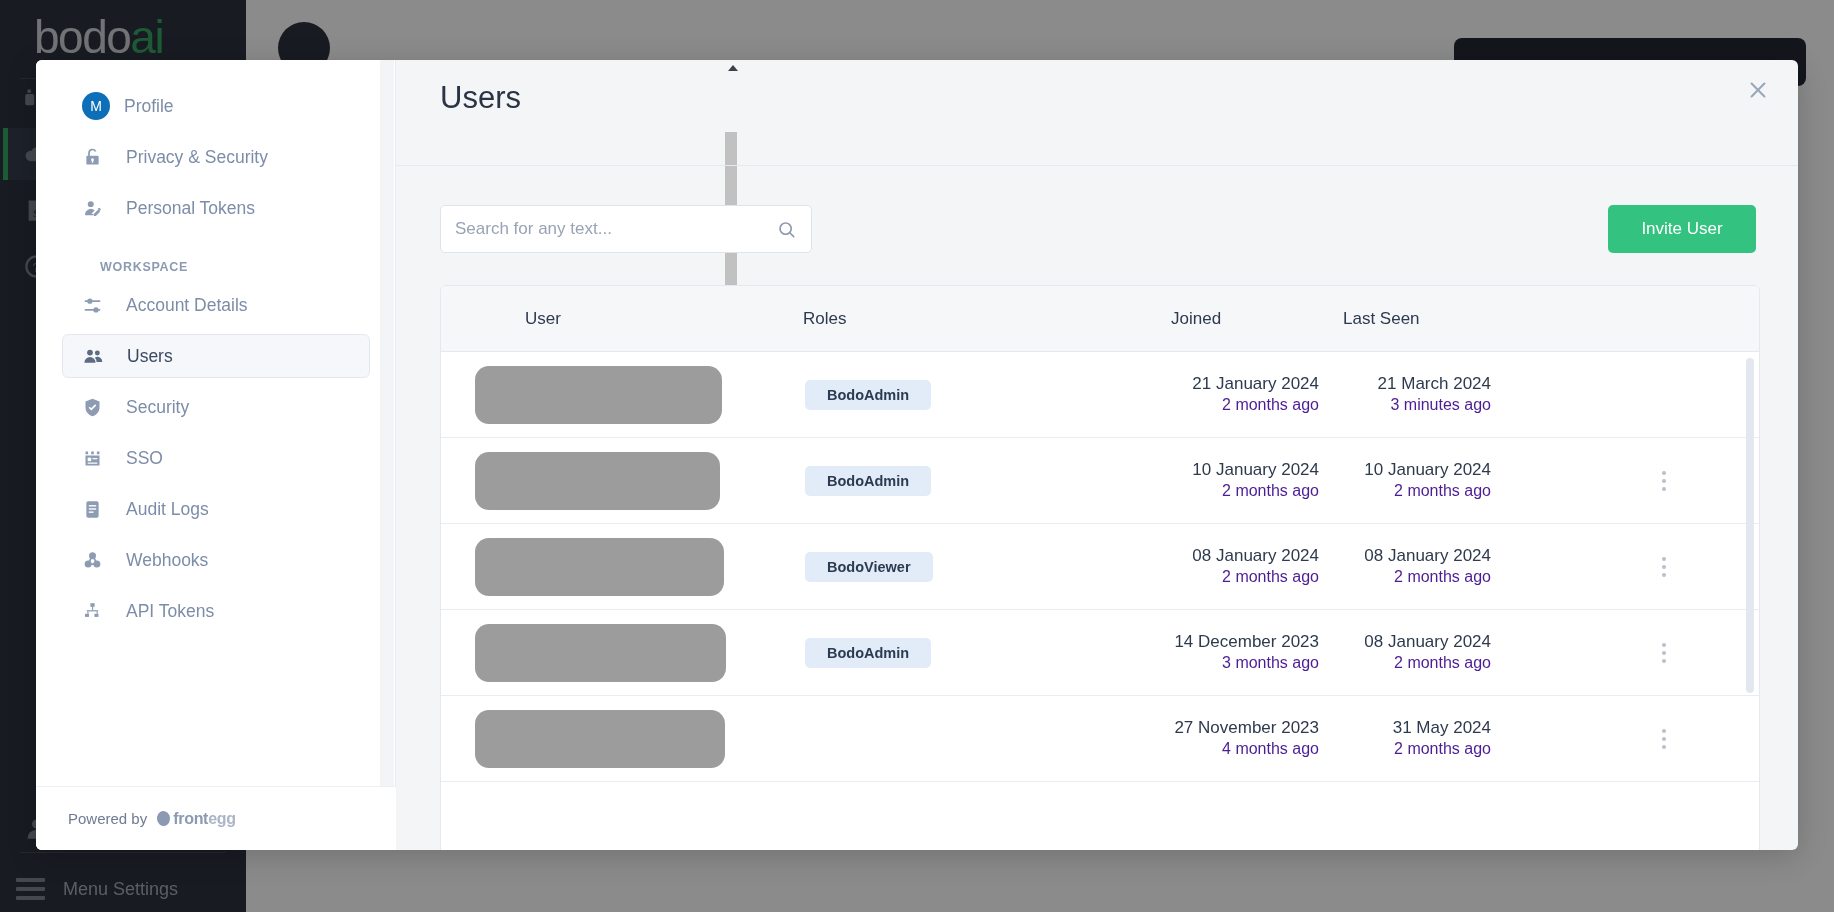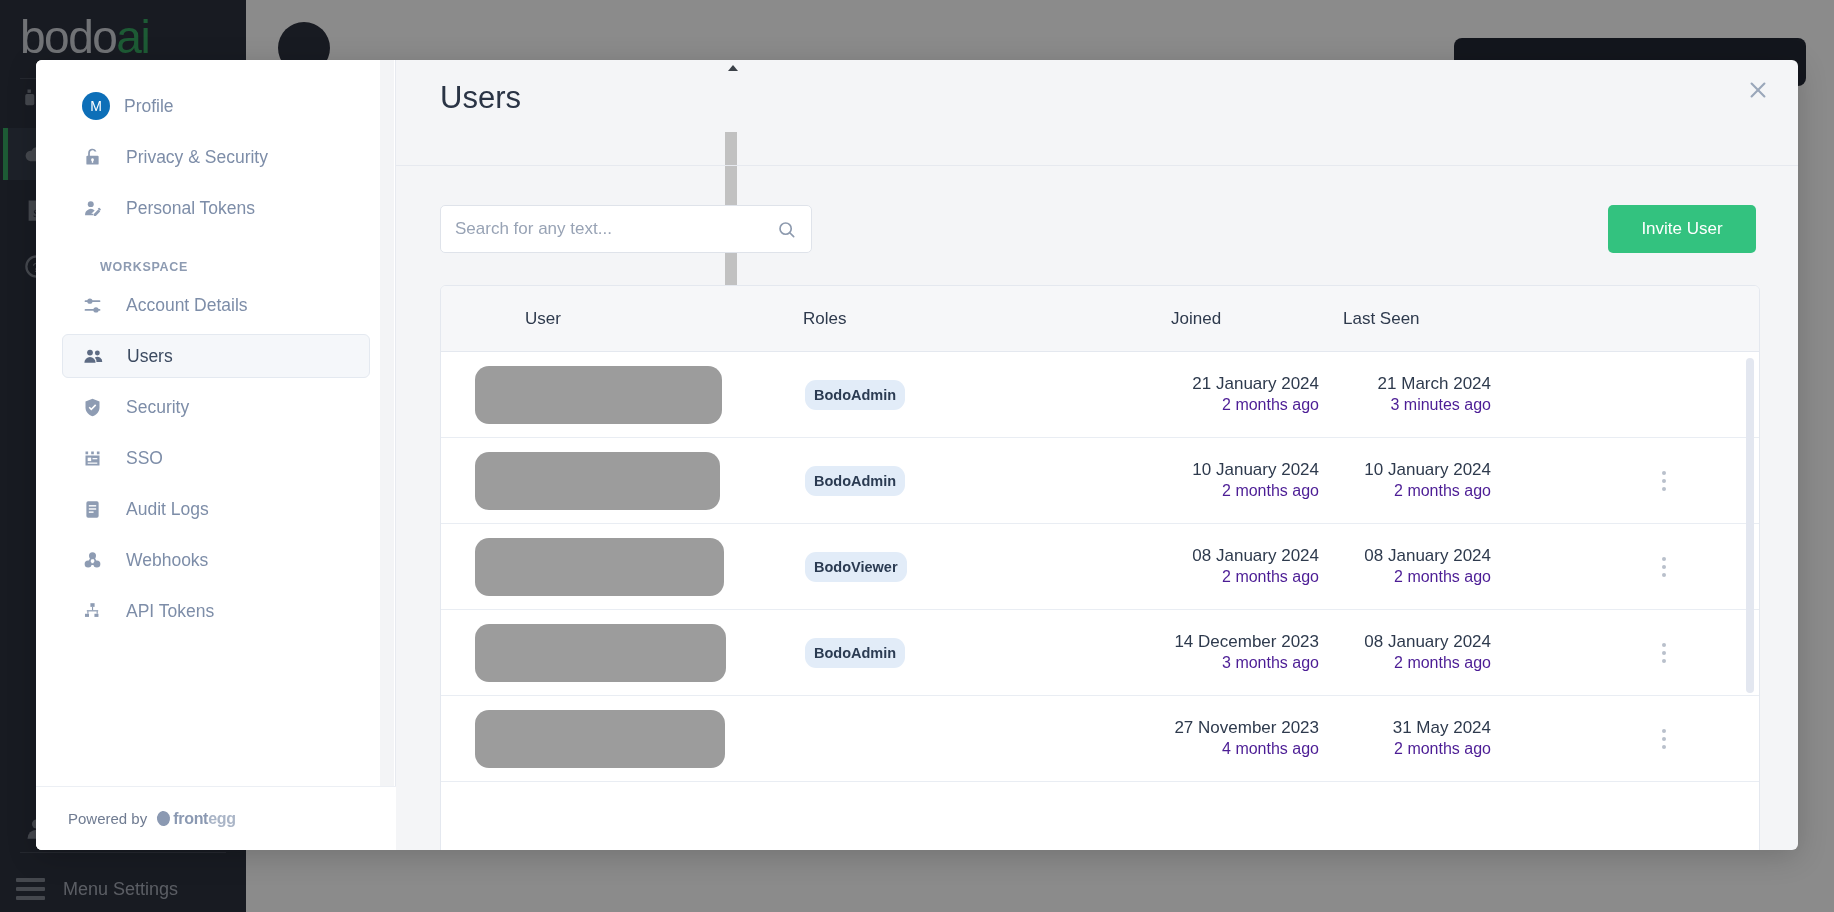--- a/index.html
+++ b/index.html
@@ -14,21 +14,21 @@
   #app-backdrop {
     position: absolute; inset: 0;
     background: #ffffff;
   }
   #bg-railbar {
     position: absolute; left: 0; top: 0;
     width: 246px; height: 912px;
     background: #101524;
   }
   #bg-logo {
-    position: absolute; left: 20px; top: 10px;
+    position: absolute; left: 34px; top: 10px;
     font-size: 46px; letter-spacing: -1.5px;
     color: #c9ccd4; font-weight: 400;
   }
   #bg-logo .ai { color: #1b9c4b; }
   #bg-rail-divider {
     position: absolute; left: 20px; top: 78px;
     width: 206px; height: 1px; background: #2a3040;
   }
   .rail-icon {
     position: absolute; left: 10px;
@@ -263,21 +263,21 @@
   .cell-user {
     position: absolute; left: 34px;
     height: 58px; border-radius: 14px;
     background: #9c9c9c;
   }
   .cell-roles { position: absolute; left: 364px; }
   .role-chip {
     display: inline-block;
     background: #e2ecf8; color: #2b3b52;
     font-size: 14.5px; font-weight: 700;
-    padding: 7px 9px; border-radius: 11px;
+    padding: 7px 22px; border-radius: 5px;
   }
   .cell-joined { position: absolute; left: 718px; width: 160px; text-align: right; }
   .cell-lastseen { position: absolute; left: 890px; width: 160px; text-align: right; }
   .date-main { font-size: 17px; color: #2e3a4d; line-height: 1.3; }
   .date-rel  { font-size: 16px; color: #4c1d95; line-height: 1.3; }
   .cell-menu {
     position: absolute; left: 1210px;
     width: 26px; display: flex; flex-direction: column;
     align-items: center; gap: 4px; cursor: pointer;
   }

